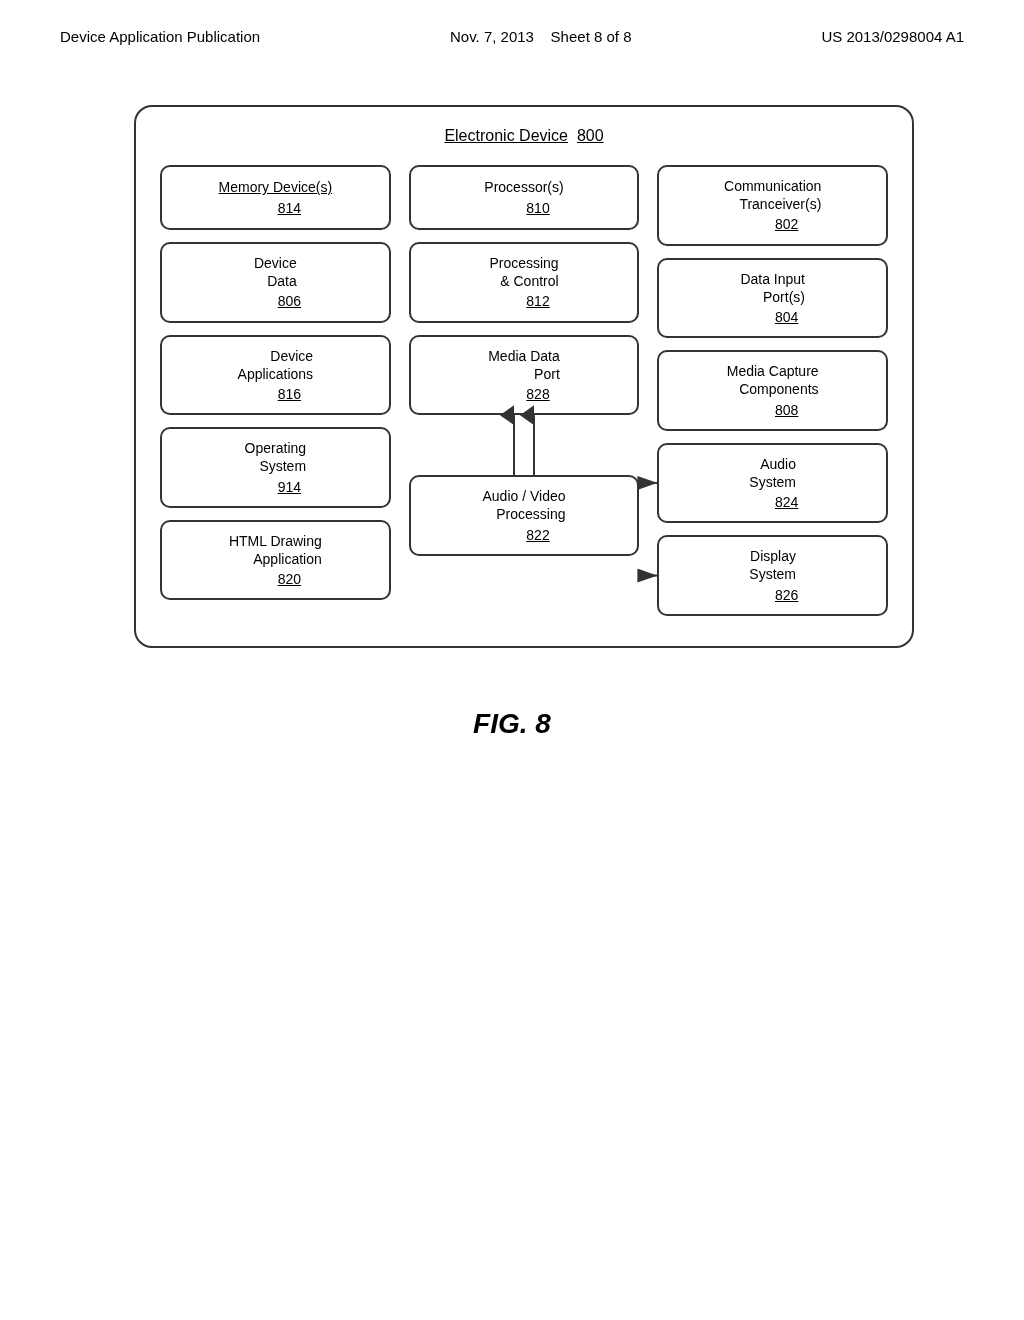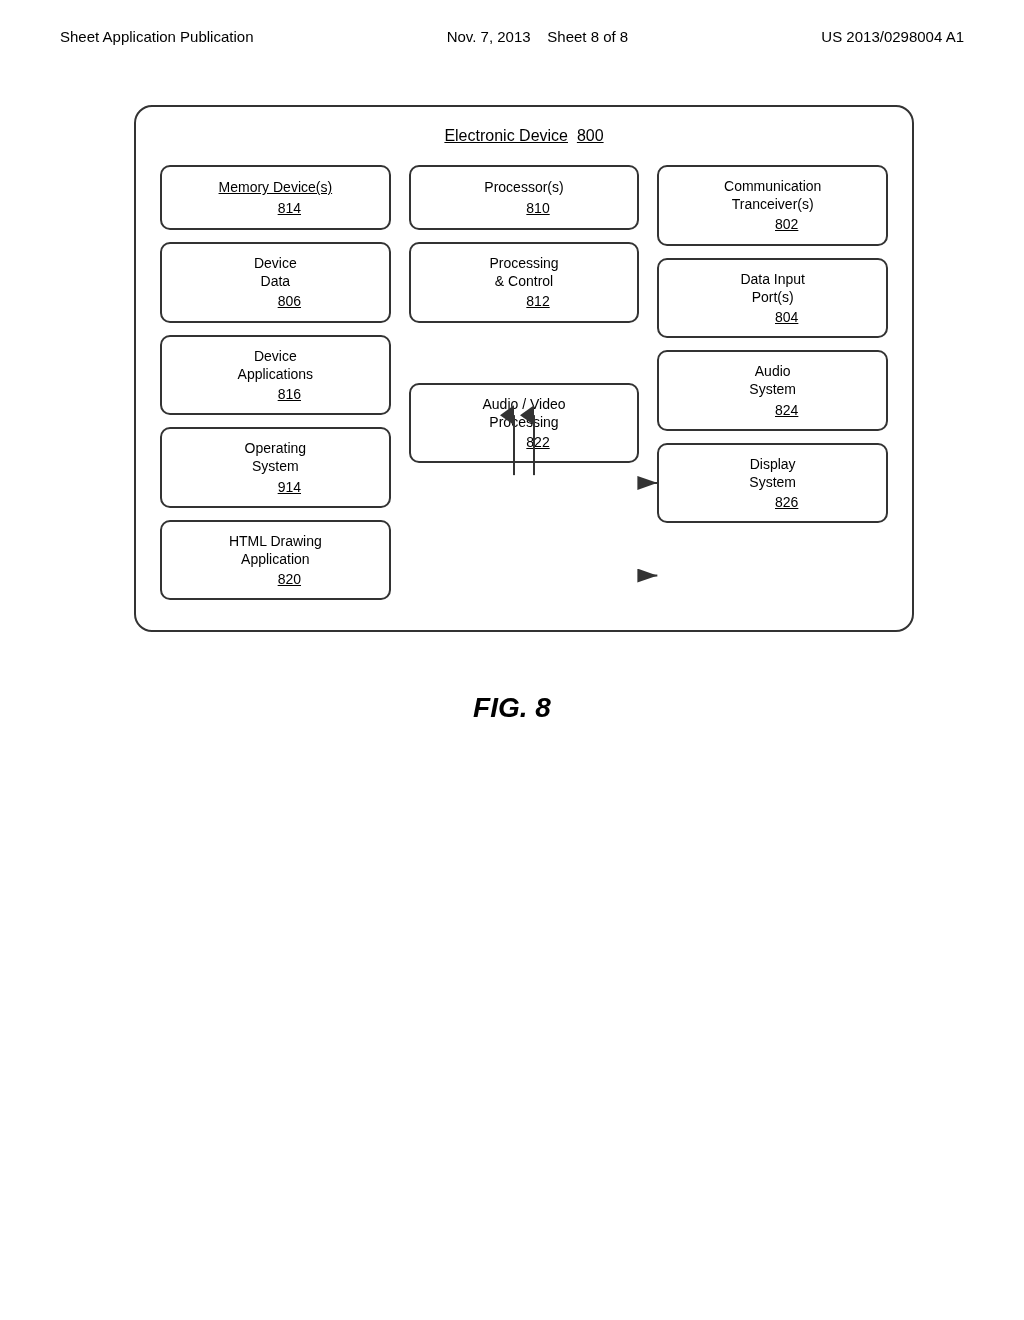--- a/index.html
+++ b/index.html
@@ -53,21 +53,21 @@
       flex-direction: column;
       gap: 12px;
       flex: 1;
     }
 
     
     .comp-box {
       border: 2px solid #333;
       border-radius: 10px;
       padding: 10px 12px;
-      text-align: center;
+      text-align: right;
       font-size: 14px;
       line-height: 1.3;
       background: #fff;
       min-height: 65px;
       display: flex;
       flex-direction: column;
       align-items: center;
       justify-content: center;
     }
 
@@ -91,21 +91,21 @@
       display: flex;
       gap: 18px;
       width: 100%;
       position: relative;
     }
   </style>
 </head>
 <body>
 
 <div class="page-header">
-  <span>Sheet Application Publication</span>
+  <span>Device Application Publication</span>
   <span>
     <span>Nov. 7, 2013</span>&nbsp;&nbsp;&nbsp;
     <span>Sheet 8 of 8</span>
   </span>
   <span>US 2013/0298004 A1</span>
 </div>
 
 <div class="diagram-area">
   <div class="device-box">
     <div class="device-title">
@@ -140,38 +140,46 @@
 
         <div class="col">
           <div class="comp-box">
             <span>Processor(s)</span>
             <span class="comp-number">810</span>
           </div>
           <div class="comp-box">
             <span>Processing<br>&amp; Control</span>
             <span class="comp-number">812</span>
           </div>
+          <div class="comp-box">
+            <span>Media Data<br>Port</span>
+            <span class="comp-number">828</span>
+          </div>
 
           <div style="height: 36px; position: relative; display: flex; align-items: center; justify-content: center;">
             
           </div>
           <div class="comp-box">
             <span>Audio / Video<br>Processing</span>
             <span class="comp-number">822</span>
           </div>
         </div>
 
         <div class="col">
           <div class="comp-box">
             <span>Communication<br>Tranceiver(s)</span>
             <span class="comp-number">802</span>
           </div>
           <div class="comp-box">
             <span>Data Input<br>Port(s)</span>
             <span class="comp-number">804</span>
+          </div>
+          <div class="comp-box">
+            <span>Media Capture<br>Components</span>
+            <span class="comp-number">808</span>
           </div>
           <div class="comp-box">
             <span>Audio<br>System</span>
             <span class="comp-number">824</span>
           </div>
           <div class="comp-box">
             <span>Display<br>System</span>
             <span class="comp-number">826</span>
           </div>
         </div>

